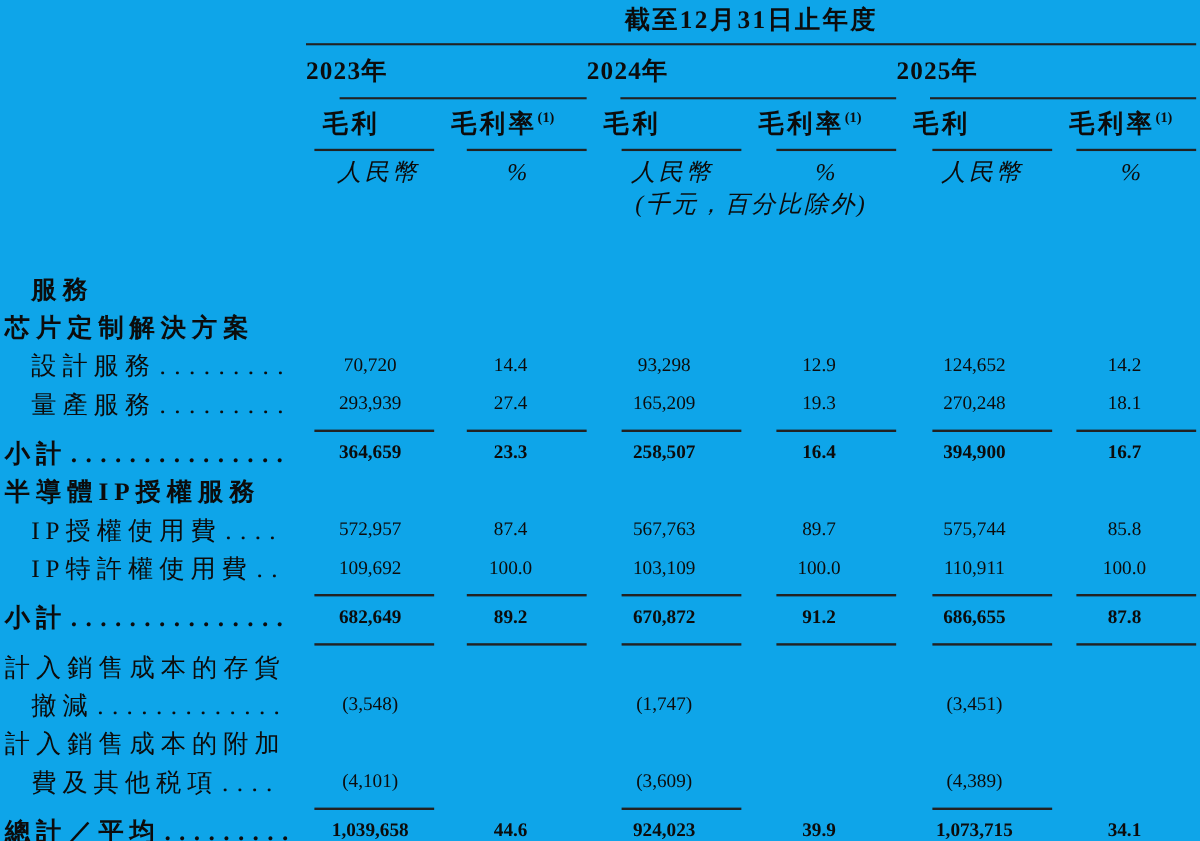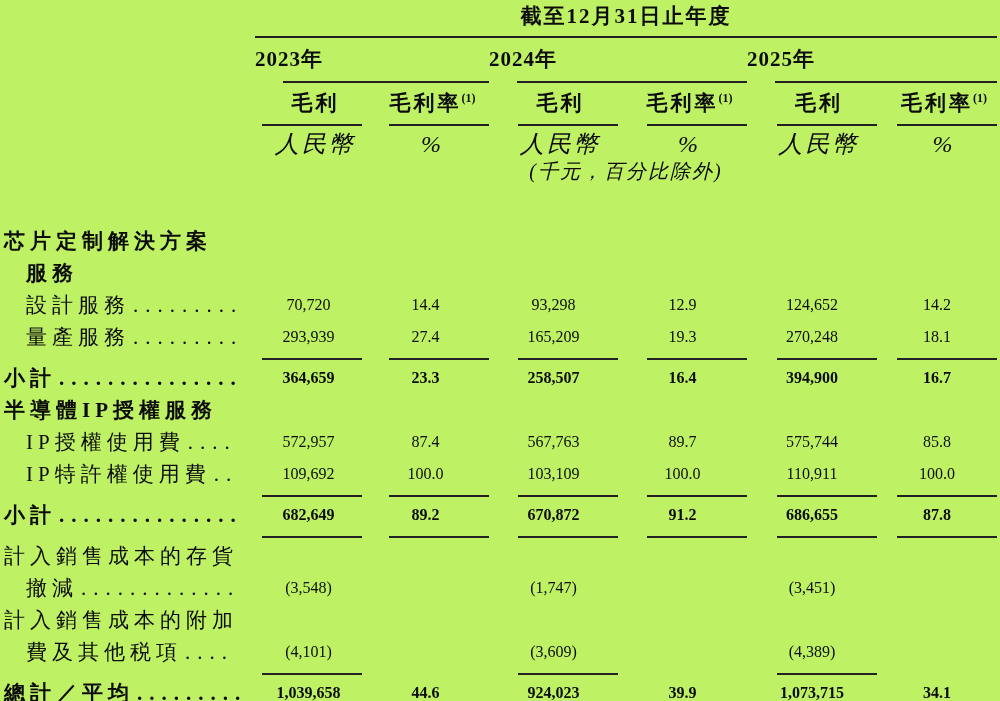--- a/index.html
+++ b/index.html
@@ -1,19 +1,19 @@
 <!DOCTYPE html>
 <html><head>
 <meta charset="utf-8">
 <style>
   html,body{margin:0;padding:0;background:#fff;}
   .page{
     position:relative;
     width:1000px;height:701px;
-    background:#bef264;
+    background:#0ea5e9;
     overflow:hidden;
     color:#0c0c0c;
     font-family:"Liberation Serif","DejaVu Serif",serif;
   }
   table.fin{
     border-collapse:collapse;
     table-layout:fixed;
     width:997px;
     margin:0;
   }
@@ -27,26 +27,26 @@
   .rule-row td{height:3px;}
   .rl{border-top:2.5px solid #222;height:0;}
   .rl-full{width:100%;}
   .rl-group{width:calc(100% - 28px);margin-left:auto;border-top-width:2px;}
   .rl-col{width:100px;margin-left:auto;border-top-width:2px;}
   .year-cell{
     text-align:left;font-weight:bold;font-size:21px;letter-spacing:1px;
     padding:8px 0 8px 0;line-height:26px;
   }
   .head-cell{
-    text-align:center;font-weight:bold;font-size:21px;letter-spacing:3px;
+    font-weight:bold;font-size:21px;letter-spacing:3px;
     padding:7px 0 7px 14px;line-height:26px;
   }
   .head-cell sup{font-size:12px;letter-spacing:0;vertical-align:super;line-height:0;}
   .unit-cell{
-    text-align:center;font-style:italic;font-size:24px;letter-spacing:3px;
+    text-align:center;font-style:italic;font-size:20px;letter-spacing:3px;
     padding:5px 0 0 14px;line-height:26px;
   }
   .note-cell{
     text-align:center;font-style:italic;font-size:20px;letter-spacing:2px;
     padding:1px 0 3px 0;line-height:27px;margin-top:18px;
   }
   .spacer td{height:37px;}
 
   
   .lbl{
@@ -152,25 +152,25 @@
   <tr>
     <td></td>
     <td colspan="6" class="note-cell">(千元，百分比除外)</td>
   </tr>
 
   <tr class="spacer">
           <td colspan="7"></td>
         </tr>
 
   <tr>
+    <td class="lbl b ind">服務</td>
+    <td colspan="6"></td>
+  </tr>
+  <tr>
     <td class="lbl b">芯片定制解決方案</td>
-    <td colspan="6"></td>
-  </tr>
-  <tr>
-    <td class="lbl b ind">服務</td>
     <td colspan="6"></td>
   </tr>
 
   <tr>
     <td class="lbl ind"><span>設計服務</span><span class="ldr">.........</span></td>
     <td class="num">70,720</td>
     <td class="num">14.4</td>
     <td class="num">93,298</td>
     <td class="num">12.9</td>
     <td class="num">124,652</td>

